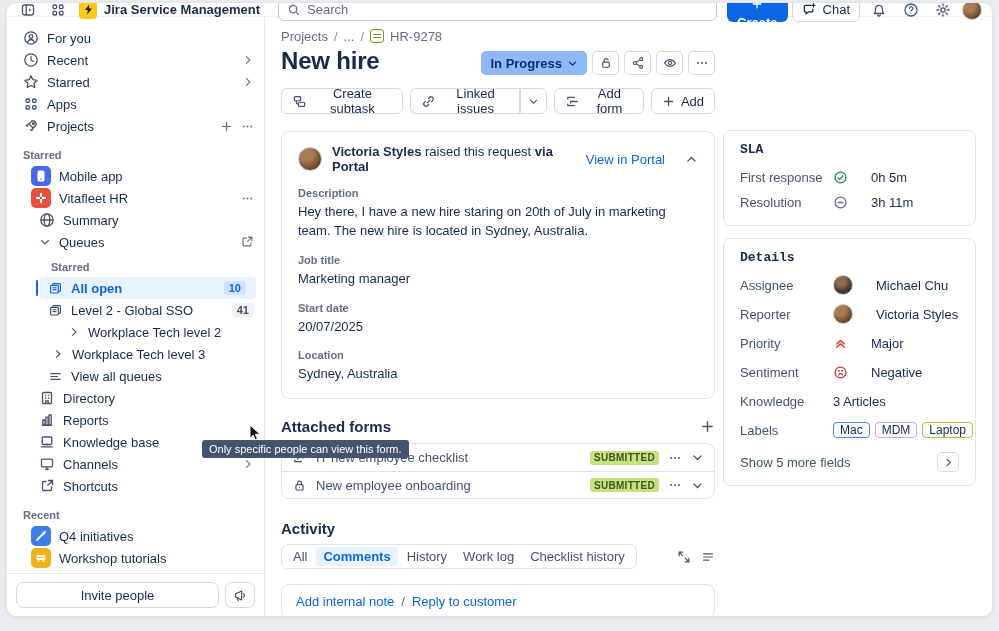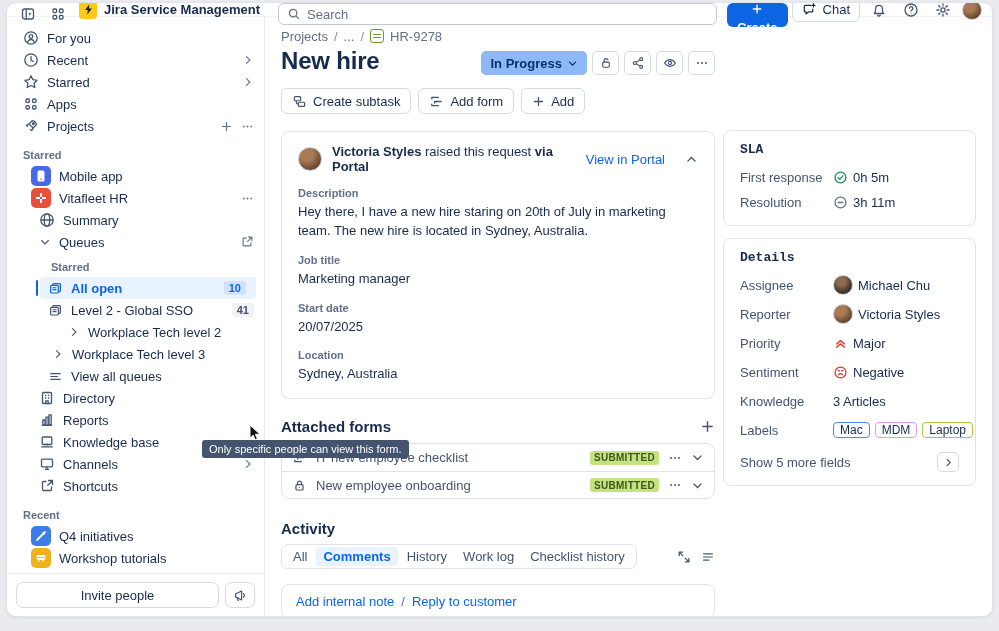--- a/index.html
+++ b/index.html
@@ -17,21 +17,21 @@
 
   
   .window {
     position: absolute; left: 6px; top: 2px; right: 6px; bottom: 14px;
     background: #fff; border: 1px solid #E2E4E9; border-radius: 10px;
     box-shadow: 0 1px 3px rgba(9,30,66,.08);
     display: flex; flex-direction: column; overflow: hidden;
   }
 
   
-  .topbar { height: 14px; flex: none; display: flex; padding: 0 10px 0 8px; gap: 4px; border-bottom: 1px solid #F0F1F4; }
+  .topbar { height: 14px; flex: none; display: flex; align-items: center; padding: 0 10px 0 8px; gap: 4px; border-bottom: 1px solid #F0F1F4; }
   .tb-iconbtn { width: 26px; height: 22px; border-radius: 5px; display:flex; align-items:center; justify-content:center; background:none; border:none; cursor:pointer; }
   .logo { display:flex; align-items:center; gap:7px; padding:0 6px 0 4px; }
   .logo-mark { width:18px; height:18px; border-radius:4px; background:#FFC716; display:flex; align-items:center; justify-content:center; }
   .logo-text { font-weight:700; font-size:13px; color:#172B4D; white-space:nowrap; }
   .search-wrap { flex:1; max-width:479px; margin-left:8px; height:22px; border:1px solid #C4C9D1; border-radius:6px; display:flex; align-items:center; gap:6px; padding:0 8px; background:#fff; }
   .search-wrap input { border:none; outline:none; flex:1; font-size:13px; font-family:"Liberation Sans",sans-serif; color:#172B4D; background:transparent; }
   .search-wrap input::placeholder { color:#626F86; }
   .create-btn { margin-left:6px; height:24px; padding:0 10px; background:#0C66E4; color:#fff; border:none; border-radius:6px; font-size:13px; font-weight:600; display:flex; align-items:center; gap:5px; cursor:pointer; font-family:"Liberation Sans",sans-serif;flex-direction:column; }
   .tb-right { margin-left:auto; display:flex; align-items:center; gap:6px; }
   .chat-btn { height:24px; padding:0 9px; border:1px solid #D5D9E0; border-radius:6px; background:#fff; display:flex; align-items:center; gap:6px; font-size:13px; color:#172B4D; cursor:pointer; font-family:"Liberation Sans",sans-serif; }
@@ -104,21 +104,21 @@
   .act-icons { margin-left:auto; display:flex; gap:10px; }
   .composer { margin-top:15px; padding:9px 14px; display:flex; gap:7px; }
 
   
   .panel { width:253px; flex:none; margin-top:103px; }
   .p-card { border:1px solid #E0E3E8; border-radius:8px; padding:11px 16px 13px 16px; }
   .p-card + .p-card { margin-top:12px; }
   .p-title { font-weight:700; color:#172B4D; margin-bottom:10px;font-family:Liberation Mono, monospace; }
   .p-row { display:flex; align-items:center; min-height:20px; margin-top:5px; }
   .p-row .pl { width:93px; flex:none; color:#44546F; }
-  .p-val { display:flex; align-items:center; gap:5px; color:#172B4D; }
+  .p-val { display:flex; align-items:center; gap:23px; color:#172B4D; }
   .d-row { display:flex; align-items:center; min-height:20px; margin-top:9px; }
   .d-row .pl { width:93px; flex:none; color:#44546F; }
   .chip { border:1px solid; border-radius:4px; padding:0px 6px; font-size:12px; color:#172B4D; background:#fff; }
   .more-row { display:flex; align-items:center; margin-top:12px; }
   .more-row .t { flex:1; color:#44546F; }
   .more-btn { width:22px; height:20px; border:1px solid #D5D9E0; border-radius:5px; background:#fff; display:flex; align-items:center; justify-content:center; cursor:pointer; }
 
   
   .tooltip { position:absolute; left:202px; top:440px; background:#44546F; color:#fff; font-size:11px; padding:3px 7px; border-radius:3px; white-space:nowrap; z-index:50; }
   .cursor { position:absolute; left:249px; top:424px; z-index:60; pointer-events:none; }
@@ -548,20 +548,40 @@
           <button class="t-btn">
             <span class="ic">
               <svg width="15" height="15" viewBox="0 0 16 16" fill="none" stroke="#44546F" stroke-width="1.3">
                   <rect x="2.5" y="2.8" width="6.8" height="4.4" rx="1"></rect>
                   <rect x="6.7" y="8.8" width="6.8" height="4.4" rx="1"></rect>
                   <path d="M4.6 7.2V9a1.6 1.6 0 0 0 1.6 1.6h.5"></path>
                 </svg>
             </span>
             <span>Create subtask</span>
           </button>
+          <div class="split">
+            <button class="t-btn">
+              <span class="ic">
+                <svg width="15" height="15" viewBox="0 0 16 16" fill="none" stroke="#44546F" stroke-width="1.3" stroke-linecap="round">
+                    <path d="m6.6 9.4 2.8-2.8"></path>
+                    <path d="m7.9 4.8 1.1-1.1a2.4 2.4 0 0 1 3.4 3.4l-1.1 1.1"></path>
+                    <path d="m8.1 11.2-1.1 1.1a2.4 2.4 0 0 1-3.4-3.4l1.1-1.1"></path>
+                  </svg>
+              </span>
+              <span>Linked issues</span>
+            </button>
+            <span class="div"></span>
+            <button class="t-btn">
+              <span class="ic">
+                <svg width="11" height="11" viewBox="0 0 16 16" fill="none" stroke="#44546F" stroke-width="1.6" stroke-linecap="round">
+                    <path d="m3.5 6 4.5 4.5L12.5 6"></path>
+                  </svg>
+              </span>
+            </button>
+          </div>
           <button class="t-btn">
             <span class="ic">
               <svg width="15" height="15" viewBox="0 0 16 16" fill="none" stroke="#44546F" stroke-width="1.4" stroke-linecap="round">
                   <path d="M3 3.6h7M3 3.6v1.6M6 8h7M6 8v1.6M3 12.4h7M3 12.4v-1.6"></path>
                 </svg>
             </span>
             <span>Add form</span>
           </button>
           <button class="t-btn">
             <span class="ic">

